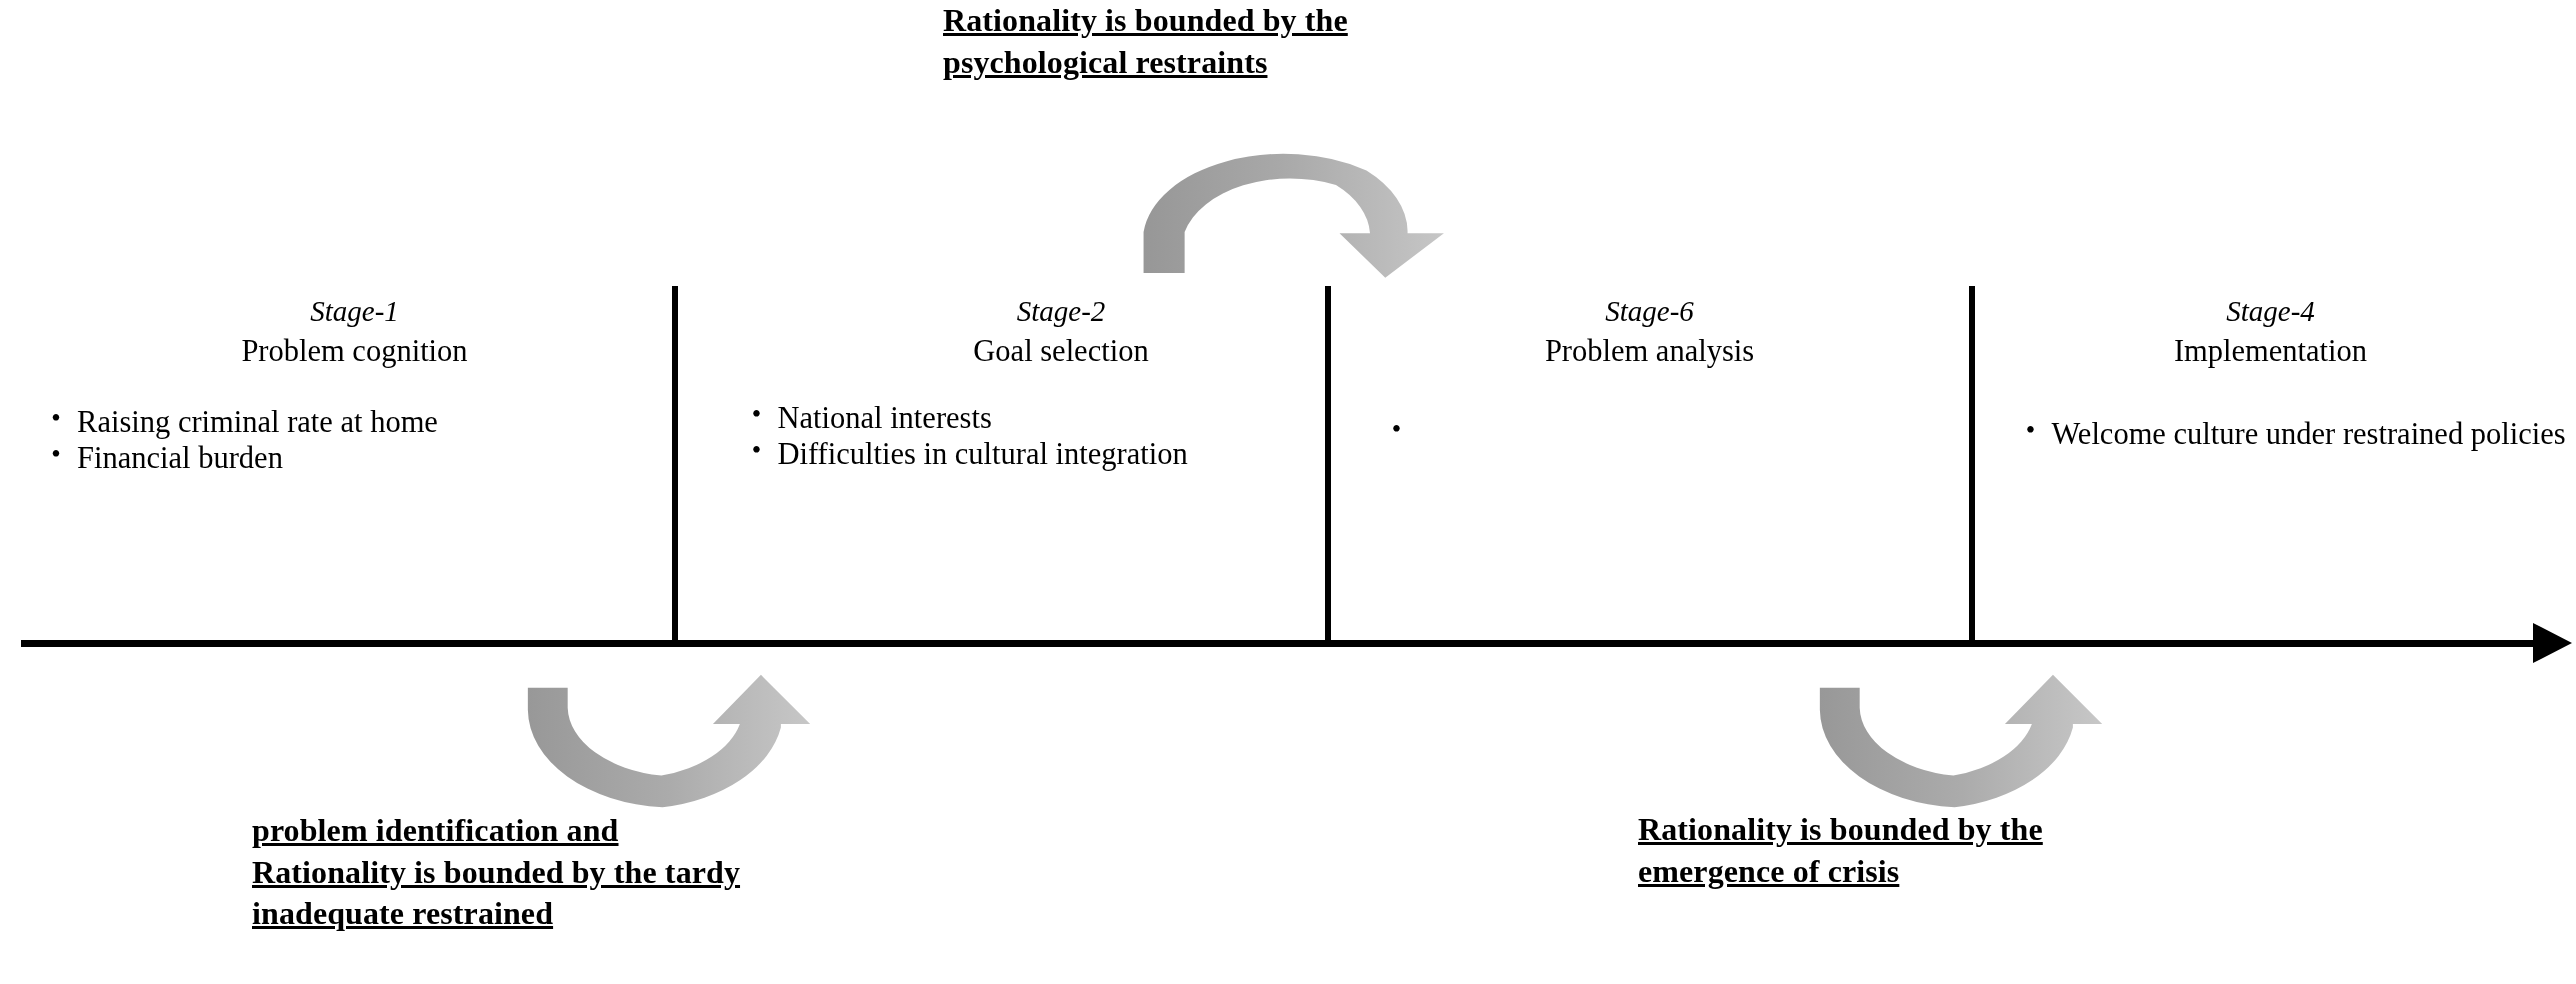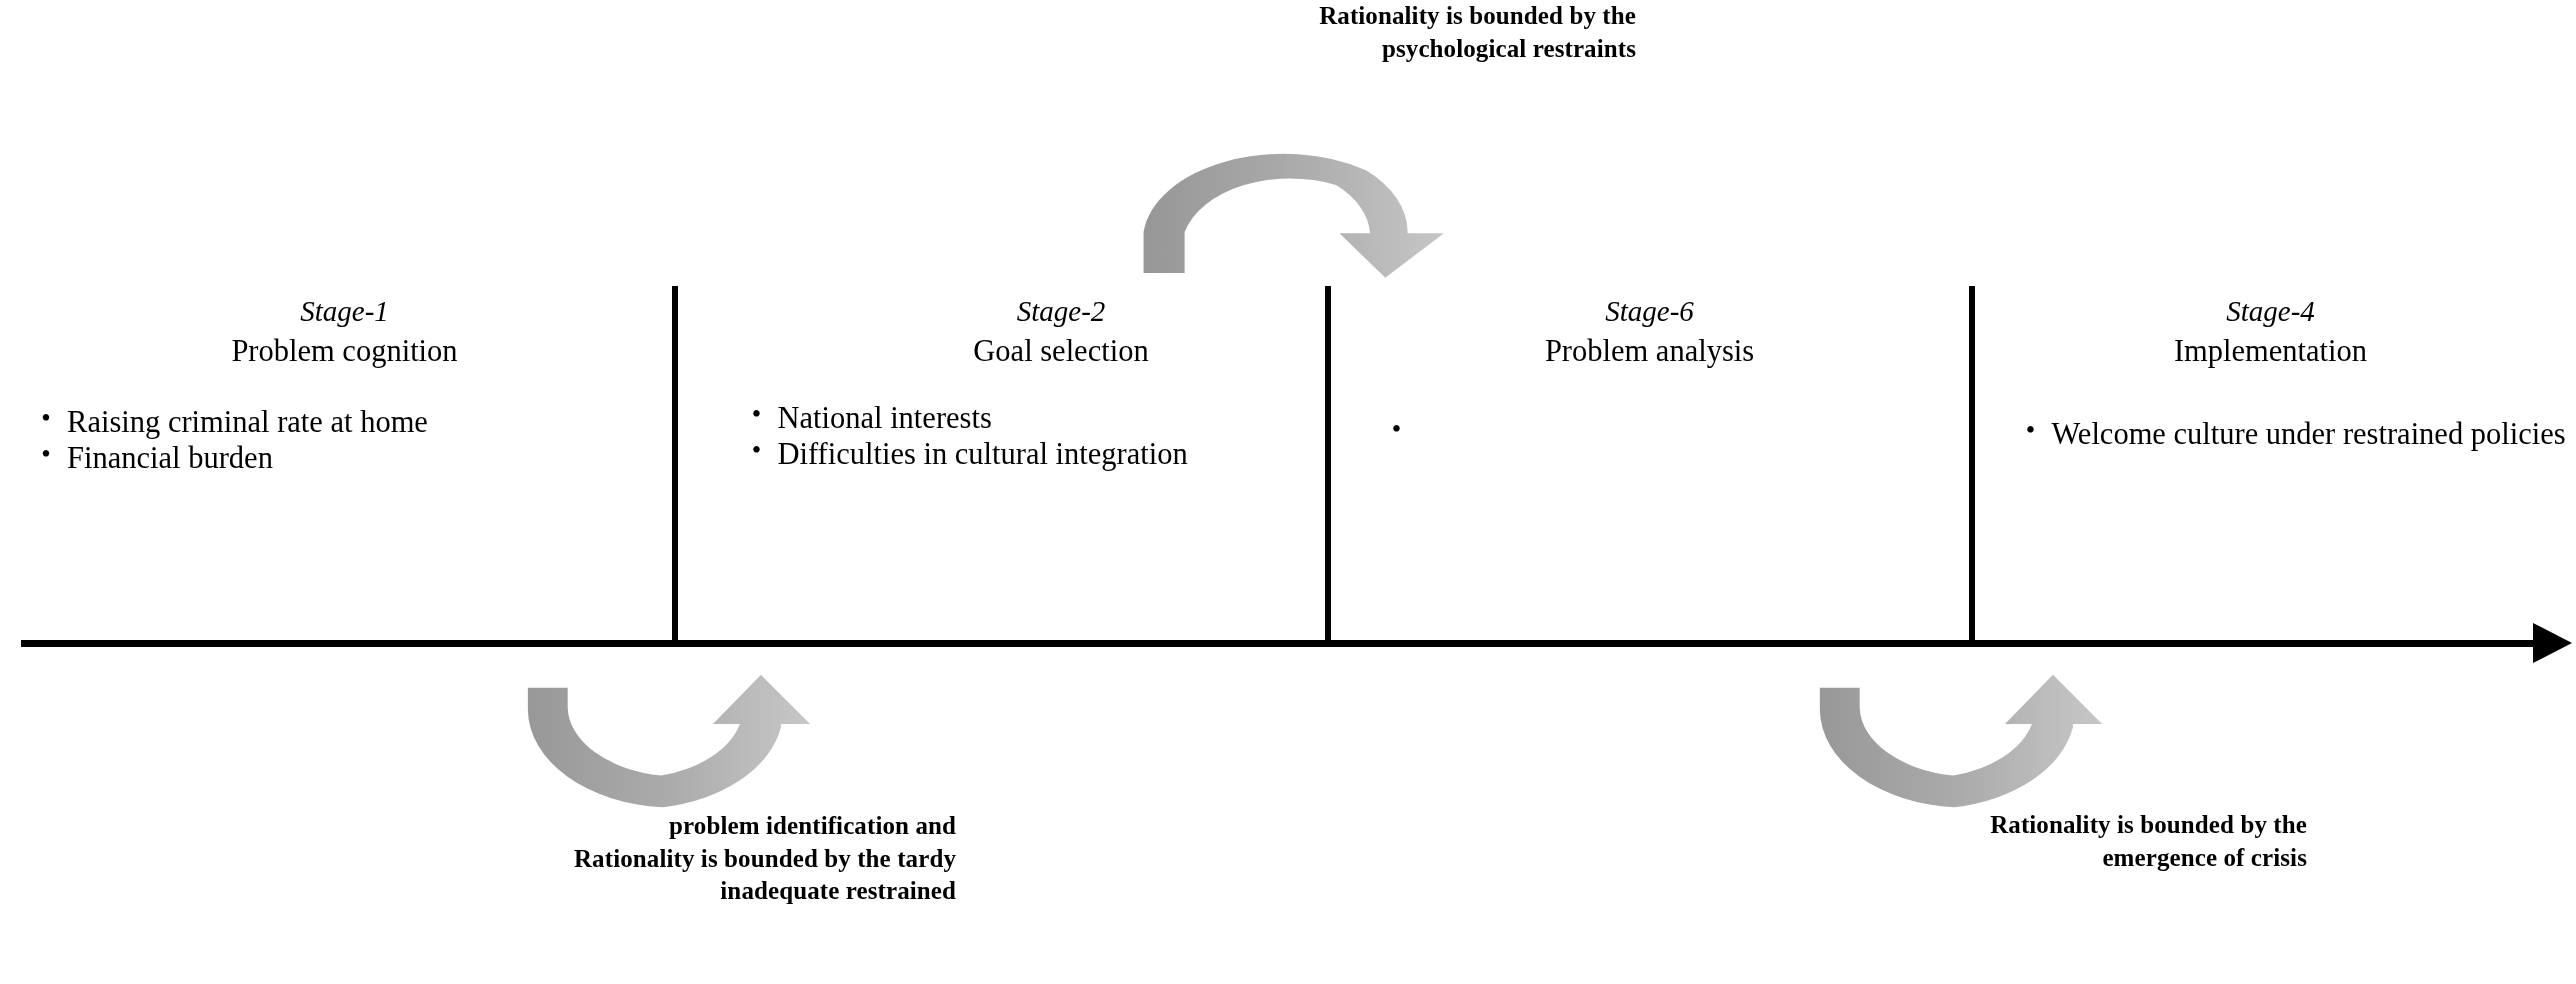--- a/index.html
+++ b/index.html
@@ -1,42 +1,42 @@
 <!DOCTYPE html>
 <html style="font-size:9.4px"><head>
 <meta charset="utf-8">
 <style>
   html,body{margin:0;padding:0;background:#ffffff;}
   body{width:2576px;height:985px;position:relative;overflow:hidden;
        font-family:"Liberation Serif","DejaVu Serif",serif;color:#000;
        -webkit-font-smoothing:antialiased;}
 
   
-  .caption{position:absolute;text-align:right;font-weight:bold;
-           font-size:25px;line-height:1.30;letter-spacing:0.1px;}
+  .caption{position:absolute;text-align:left;font-weight:bold;
+           font-size:32px;line-height:1.30;letter-spacing:0.1px;text-decoration:underline;}
 
   #caption-top   {left:943px;top:0px;   width:693px;}
   #caption-bl    {left:252px; top:810px;width:704px;}
   #caption-br    {left:1638px;top:809px;width:669px;}
 
   
   #axis-line{position:absolute;left:20.5px;top:640px;width:2524px;height:6.5px;
              background:#000;}
   #axis-head{position:absolute;left:2533px;top:623px;width:0;height:0;
              border-top:20px solid transparent;border-bottom:20px solid transparent;
              border-left:39px solid #000;}
 
   .divider{position:absolute;top:286px;width:5.9px;height:359px;background:#000;}
   #divider-1{left:672px;}
   #divider-2{left:1325px;}
   #divider-3{left:1969px;}
 
   
   .stage-col{position:absolute;top:296px;}
-  #stage-col-1{left:19px;   width:651px;}
+  #stage-col-1{left:29px;   width:651px;}
   #stage-col-2{left:678px; width:766px;}
   #stage-col-3{left:1331px; width:637px;}
   #stage-col-4{left:1974px; width:593px;}
 
   .stage-number{text-align:center;font-style:italic;font-size:29px;
                 line-height:1.05;font-weight:400;}
   .stage-title{text-align:center;font-weight:normal;font-size:30.5px;
                line-height:1.05;margin-top:8.2px;}
 
   .bullets{list-style:none;margin:0;padding:0;}

